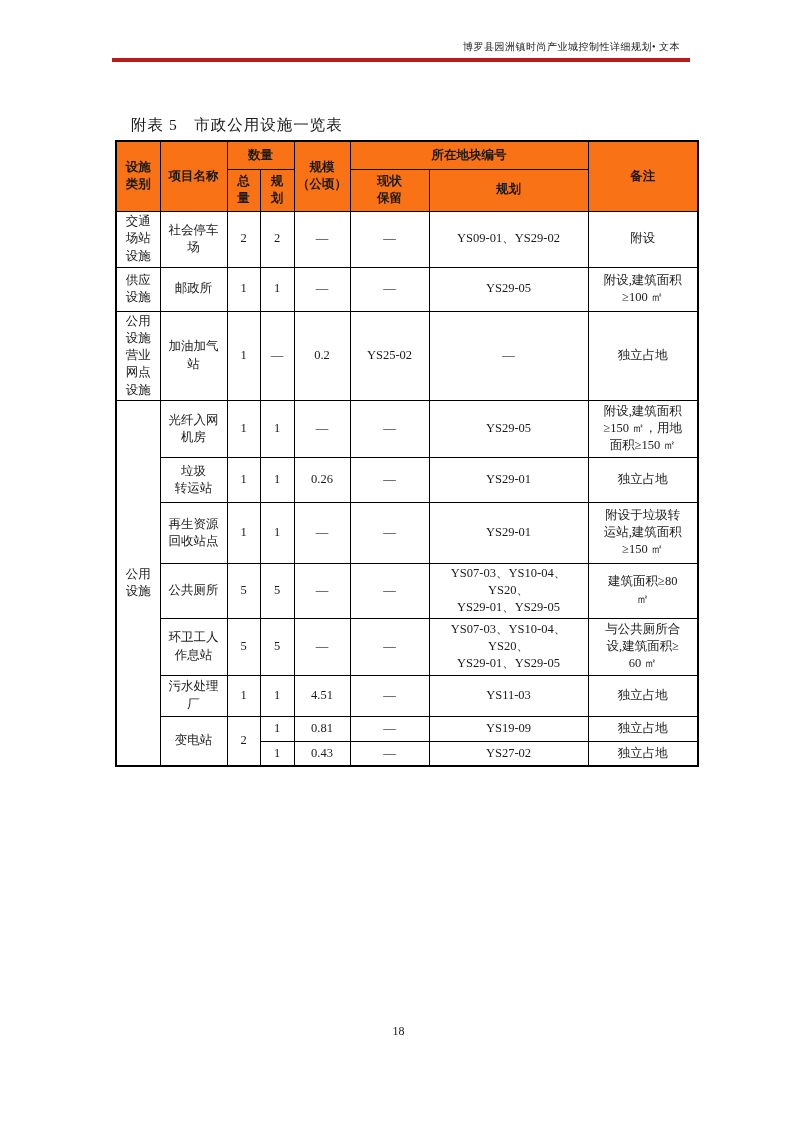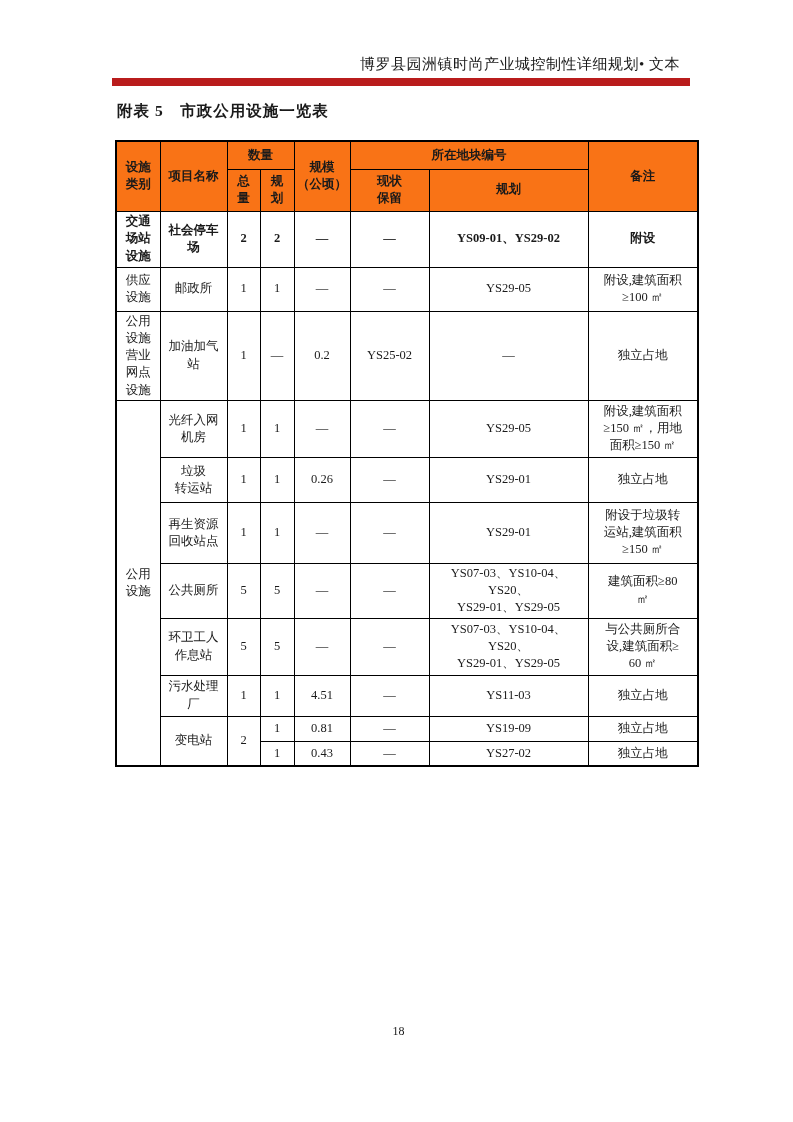--- a/index.html
+++ b/index.html
@@ -8,39 +8,39 @@
     background: #ffffff;
     font-family: "Liberation Serif", "DejaVu Serif", serif;
     color: #1a1a1a;
     position: relative;
     overflow: hidden;
   }
   .page { position: absolute; inset: 0; background: #fff; }
 
   .page-header {
     position: absolute;
-    left: 112px; top: 56px;
+    left: 112px; top: 32px;
     width: 578px; height: 30px;
-    border-bottom: 8px solid #b91c1c;
+    border-bottom: 4px solid #b91c1c;
     display: flex;
     align-items: flex-end;
     justify-content: flex-end;
     padding-right: 10px;
     box-sizing: border-box;
-    font-size: 15px;
+    font-size: 10px;
     letter-spacing: 0.5px;
     padding-bottom: 4px;
   }
 
   .doc-title {
     position: absolute;
     left: 116px; top: 100px;
-    margin: 1px;
+    margin: 15px;
     font-size: 15.5px;
-    font-weight: bold;
+    font-weight: normal;
     letter-spacing: 1px;
   }
 
   .table-wrap { position: absolute; left: 115px; top: 140px; }
 
   table.facilities {
     border-collapse: collapse;
     table-layout: fixed;
     width: 582px;
     border: 2px solid #000;
@@ -55,21 +55,21 @@
     padding: 1px 2px;
     box-sizing: border-box;
     overflow: hidden;
   }
   table.facilities th {
     background: #f97316;
     font-weight: bold;
   }
   tr.hr1 { height: 28px; }
   tr.hr2 { height: 42px; }
-  tr.r0  { height: 56px; font-weight: bold; }
+  tr.r0  { height: 56px; }
   tr.r1  { height: 44px; padding-left: 8px; }
   tr.r2  { height: 84px; }
   tr.r3  { height: 57px; }
   tr.r4  { height: 45px; }
   tr.r5  { height: 61px; }
   tr.r6  { height: 38px; }
   tr.r7  { height: 57px; }
   tr.r8  { height: 41px; }
   tr.r9  { height: 25px; }
   tr.r10 { height: 25px; }

